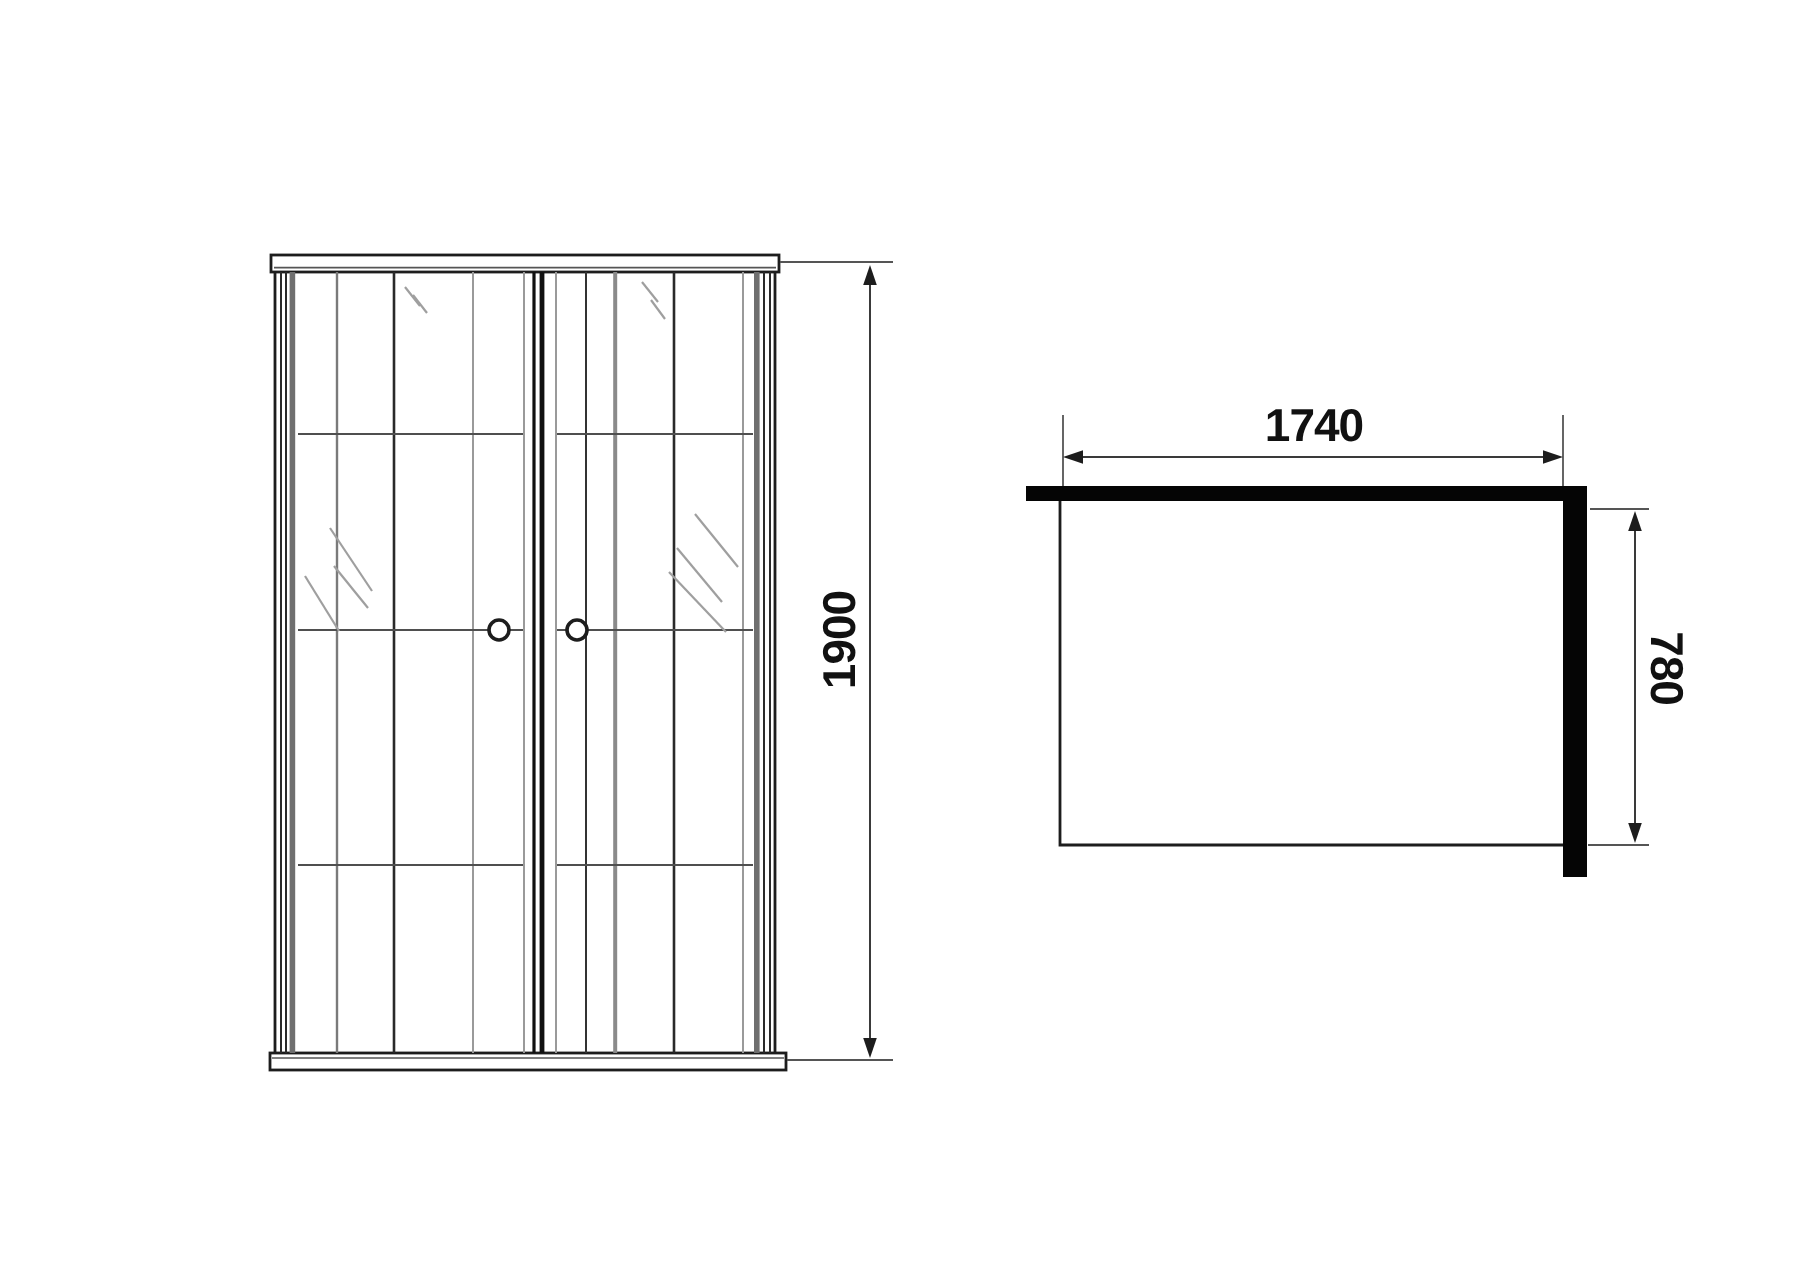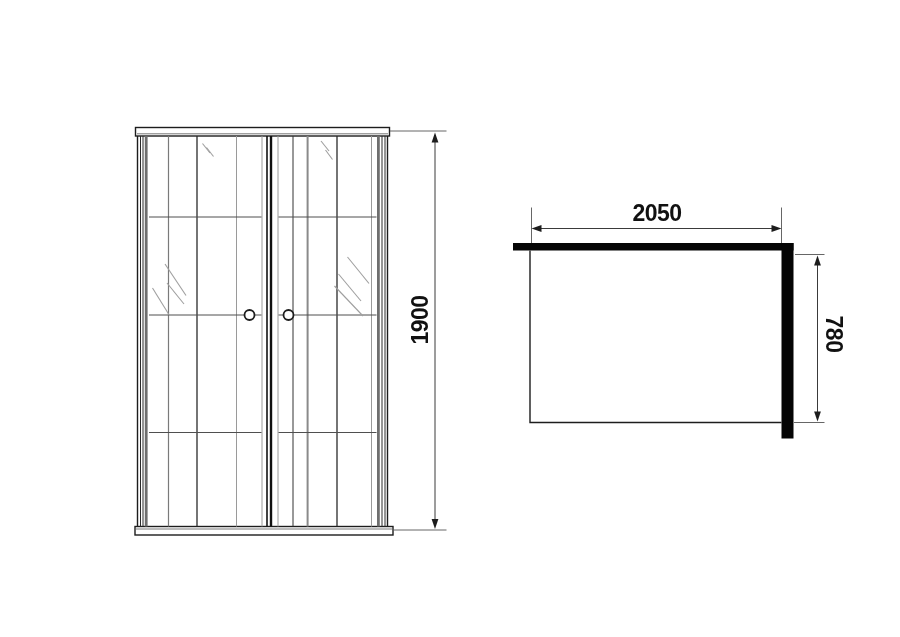--- a/index.html
+++ b/index.html
@@ -123,19 +123,19 @@
       <g>
         <path d="M795,254.5 H824.5" stroke="#555" stroke-width="0.9"></path>
         <path d="M794,422.5 H824.5" stroke="#555" stroke-width="0.9"></path>
         <path d="M817.5,258 V419" stroke="#3a3a3a" stroke-width="1"></path>
         <path d="M817.5,255.5 L814.1,265.5 L820.9,265.5 Z" fill="#1d1d1d"></path>
         <path d="M817.5,421.5 L814.1,411.5 L820.9,411.5 Z" fill="#1d1d1d"></path>
       </g>
     </g>
   </svg>
 
-  <div class="dim-label" style="left:657px;top:213px;">2050</div>
+  <div class="dim-label" style="left:657px;top:213px;">1740</div>
 
   <div class="dim-label rot-ccw" style="left:420px;top:320px;">1900</div>
 
   <div class="dim-label rot-cw" style="left:833px;top:334px;">780</div>
 
 </div>
 
 </body></html>

